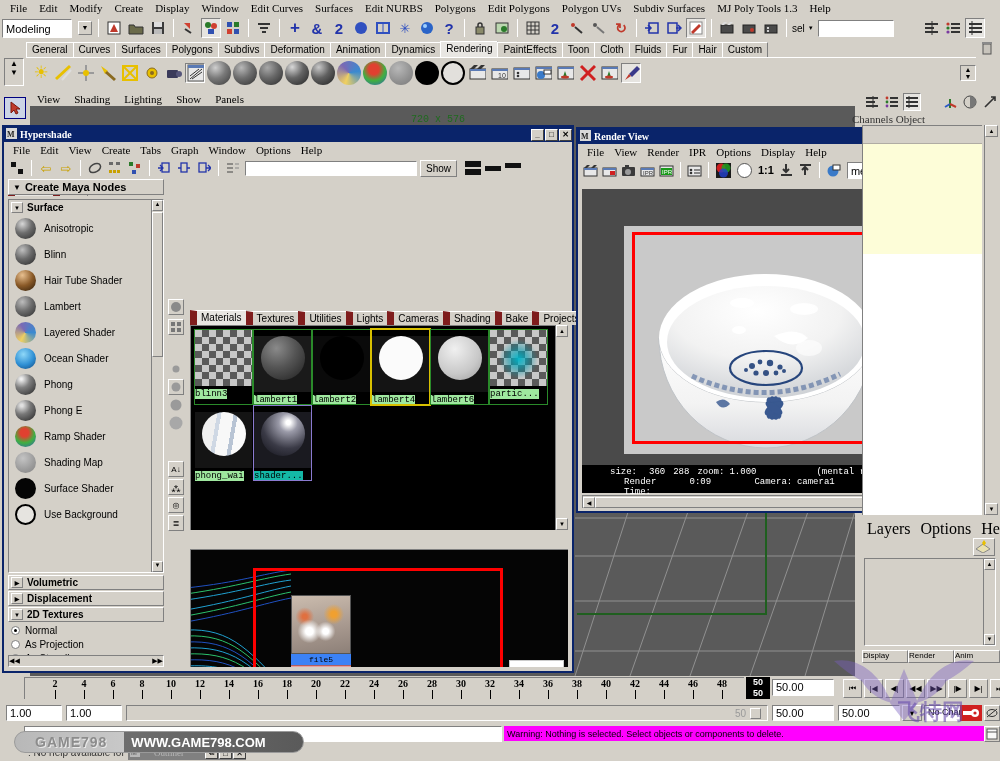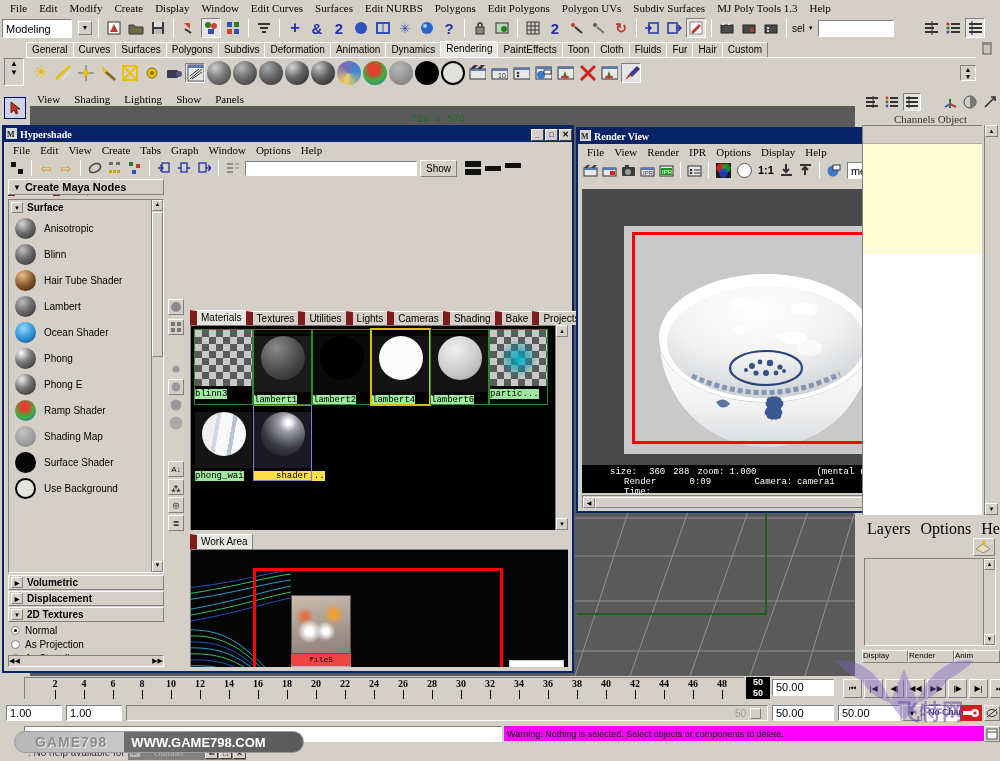--- a/index.html
+++ b/index.html
@@ -103,21 +103,21 @@
   
   #renderview { left:576px; top:127px; width:372px; height:386px; }
   .rv-toolbar { height:22px; display:flex; align-items:center; padding-left:3px; }
   .rv-canvas { position:absolute; left:4px; top:60px; right:4px; height:285px; background:#4a4a4a; overflow:hidden; }
   .rv-status { position:absolute; left:4px; bottom:18px; right:4px; height:28px; background:#000; color:#fff; font-family:"Liberation Mono",monospace; font-size:9px; padding:2px 0 0 0; }
   .rv-status .line { display:flex; }
   .rv-scroll { position:absolute; left:4px; bottom:3px; right:4px; height:13px; background:#d4d0c8; border-top:1px solid #808080; border-left:1px solid #808080; display:flex; align-items:center; }
 
   
   .right-icons { position:absolute; left:862px; top:92px; width:138px; height:20px; display:flex; align-items:center; }
-  .cb-title { position:absolute; left:894px; top:113px; font-family:"Liberation Serif",serif; font-size:11px; color:#333; }
+  .cb-title { position:absolute; left:852px; top:113px; font-family:"Liberation Serif",serif; font-size:11px; color:#333; }
   .cb-body { position:absolute; left:862px; top:125px; width:136px; height:390px; background:#d4d0c8; }
   .cb-grid { position:absolute; left:0; top:0; width:120px; height:390px; background:#fff; border-top:1px solid #808080; border-left:1px solid #808080; }
   .cb-scroll { position:absolute; right:0; top:0; width:14px; height:390px; background:#d4d0c8; border-left:1px solid #808080; }
 
   .layers-menubar { position:absolute; left:862px; top:522px; width:138px; height:14px; display:flex; align-items:center; }
   .layers-menubar .mi { font-family:"Liberation Serif",serif; font-size:16px; padding:0 5px; }
   .layers-box { position:absolute; left:862px; top:538px; width:136px; height:110px; }
   .layers-inner { position:absolute; left:2px; top:20px; right:2px; bottom:2px; background:#d4d0c8; border-top:1px solid #808080; border-left:1px solid #808080; border-right:1px solid #fff; border-bottom:1px solid #fff; }
   .layers-tabs { position:absolute; left:862px; top:650px; width:138px; height:26px; display:flex; flex-wrap:wrap; }
   .ltab { width:46px; height:13px; background:#d4d0c8; border-top:1px solid #fff; border-left:1px solid #fff; border-right:1px solid #808080; border-bottom:1px solid #808080; font-size:8px; }
@@ -705,20 +705,24 @@
         </div>
         <div class="cp-item">
           <span class="ball" style="background:radial-gradient(circle at 35% 25%,#e8c090,#8a5a28 50%,#2a1a08 100%);"></span>
           <span>Hair Tube Shader</span>
         </div>
         <div class="cp-item">
           <span class="ball" style="background:radial-gradient(circle at 35% 28%,#bdbdbd,#6e6e6e 45%,#2a2a2a 100%);"></span>
           <span>Lambert</span>
         </div>
         <div class="cp-item">
+          <span class="ball" style="background:conic-gradient(from 210deg,#f0d060,#7a6ab5,#3a8ad0,#f0d060);"></span>
+          <span>Layered Shader</span>
+        </div>
+        <div class="cp-item">
           <span class="ball" style="background:radial-gradient(circle at 40% 30%,#8fd8f8,#2e8fd4 55%,#12457a 100%);"></span>
           <span>Ocean Shader</span>
         </div>
         <div class="cp-item">
           <span class="ball" style="background:radial-gradient(circle at 30% 24%,#f0f0f0 4%,#808080 40%,#222 100%);"></span>
           <span>Phong</span>
         </div>
         <div class="cp-item">
           <span class="ball" style="background:radial-gradient(circle at 32% 26%,#e0e0e0 6%,#787878 42%,#202020 100%);"></span>
           <span>Phong E</span>
@@ -883,35 +887,32 @@
           <span class="img" style="background:#141414;">
             <span style="display:block;width:44px;height:44px;margin:6px auto;border-radius:50%;background:
               linear-gradient(100deg,#f0f0f0 0 30%,#cfd8e4 30% 38%,#f8f8f8 38% 62%,#b8c4d4 62% 70%,#fafafa 70% 100%);"></span>
           </span>
           <span class="lbl">phong_wai</span>
         </div>
         <div class="swatch" style="outline:1px solid #8a7ad0;">
           <span class="img" style="background:#1a1a20;">
             <span style="display:block;width:44px;height:44px;margin:6px auto;border-radius:50%;background:radial-gradient(circle at 62% 24%,#ffffff 5%,#9a9aa8 22%,#3a3a46 60%,#101018 100%);"></span>
           </span>
-          <span class="lbl" style="background:#fde047;padding-left:22px;">shader...</span>
+          <span class="lbl" style="background:#14b8a6;">shader...</span>
         </div>
         <div style="clear:both;"></div>
       </div>
 
       <div style="position:absolute;right:0;top:15px;width:13px;bottom:0;background:#d4d0c8;border-left:1px solid #808080;">
         <div class="raised" style="height:12px;font-size:6px;text-align:center;line-height:10px;">▲</div>
         <div class="raised" style="position:absolute;bottom:0;left:0;right:0;height:12px;font-size:6px;text-align:center;line-height:10px;">▼</div>
       </div>
     </div>
 
     <div class="work-area" style="top:407px;bottom:4px;">
-      <div class="wa-tabrow">
-        <span class="hs-tab active">Work Area</span>
-      </div>
       <div class="wa-canvas">
 
         <svg width="380" height="250" style="position:absolute;left:0;top:0;">
           <g stroke-width="1" fill="none" opacity="0.95">
             <path d="M-5 80 C 40 78, 60 100, 105 152" stroke="#22aadd"></path>
             <path d="M-5 86 C 40 84, 60 104, 105 156" stroke="#2ecc71"></path>
             <path d="M-5 92 C 40 90, 60 108, 105 160" stroke="#2255cc"></path>
             <path d="M-5 98 C 40 96, 62 112, 105 164" stroke="#22aadd"></path>
             <path d="M-5 104 C 40 102, 62 116, 105 168" stroke="#2ecc71"></path>
             <path d="M-5 110 C 40 108, 62 120, 105 172" stroke="#2255cc"></path>
@@ -946,21 +947,21 @@
 
         <div style="position:absolute;left:62px;top:18px;width:250px;height:228px;border:3px solid #ff0000;"></div>
 
         <div class="node" style="left:100px;top:45px;width:60px;">
           <div class="nimg" style="width:60px;height:59px;background:
                radial-gradient(circle at 30% 62%, #ffffff 0 7%, rgba(255,255,255,0) 22%),
                radial-gradient(circle at 58% 62%, #ffffff 0 6%, rgba(255,255,255,0) 20%),
                radial-gradient(circle at 72% 32%, #f0a030 0 5%, rgba(240,160,48,0) 18%),
                radial-gradient(circle at 22% 36%, #e07040 0 4%, rgba(224,112,64,0) 16%),
                linear-gradient(170deg,#cbbcae,#a99a90 55%,#8d8078);"></div>
-          <div class="nlbl" style="background:#ef4444;">file5</div>
+          <div class="nlbl" style="background:#3b82f6;">file5</div>
           <div class="nbar" style="background:#e8a0a0;border-top:1px solid #b06060;">
             <span>▶</span>
 
             <span>▷</span>
           </div>
         </div>
 
         <div class="node" style="left:318px;top:110px;width:55px;background:#fff;border:1px solid #ccc;">
           <div style="width:53px;height:52px;background:#fff;display:flex;align-items:center;justify-content:center;">
             <svg width="48" height="46">

